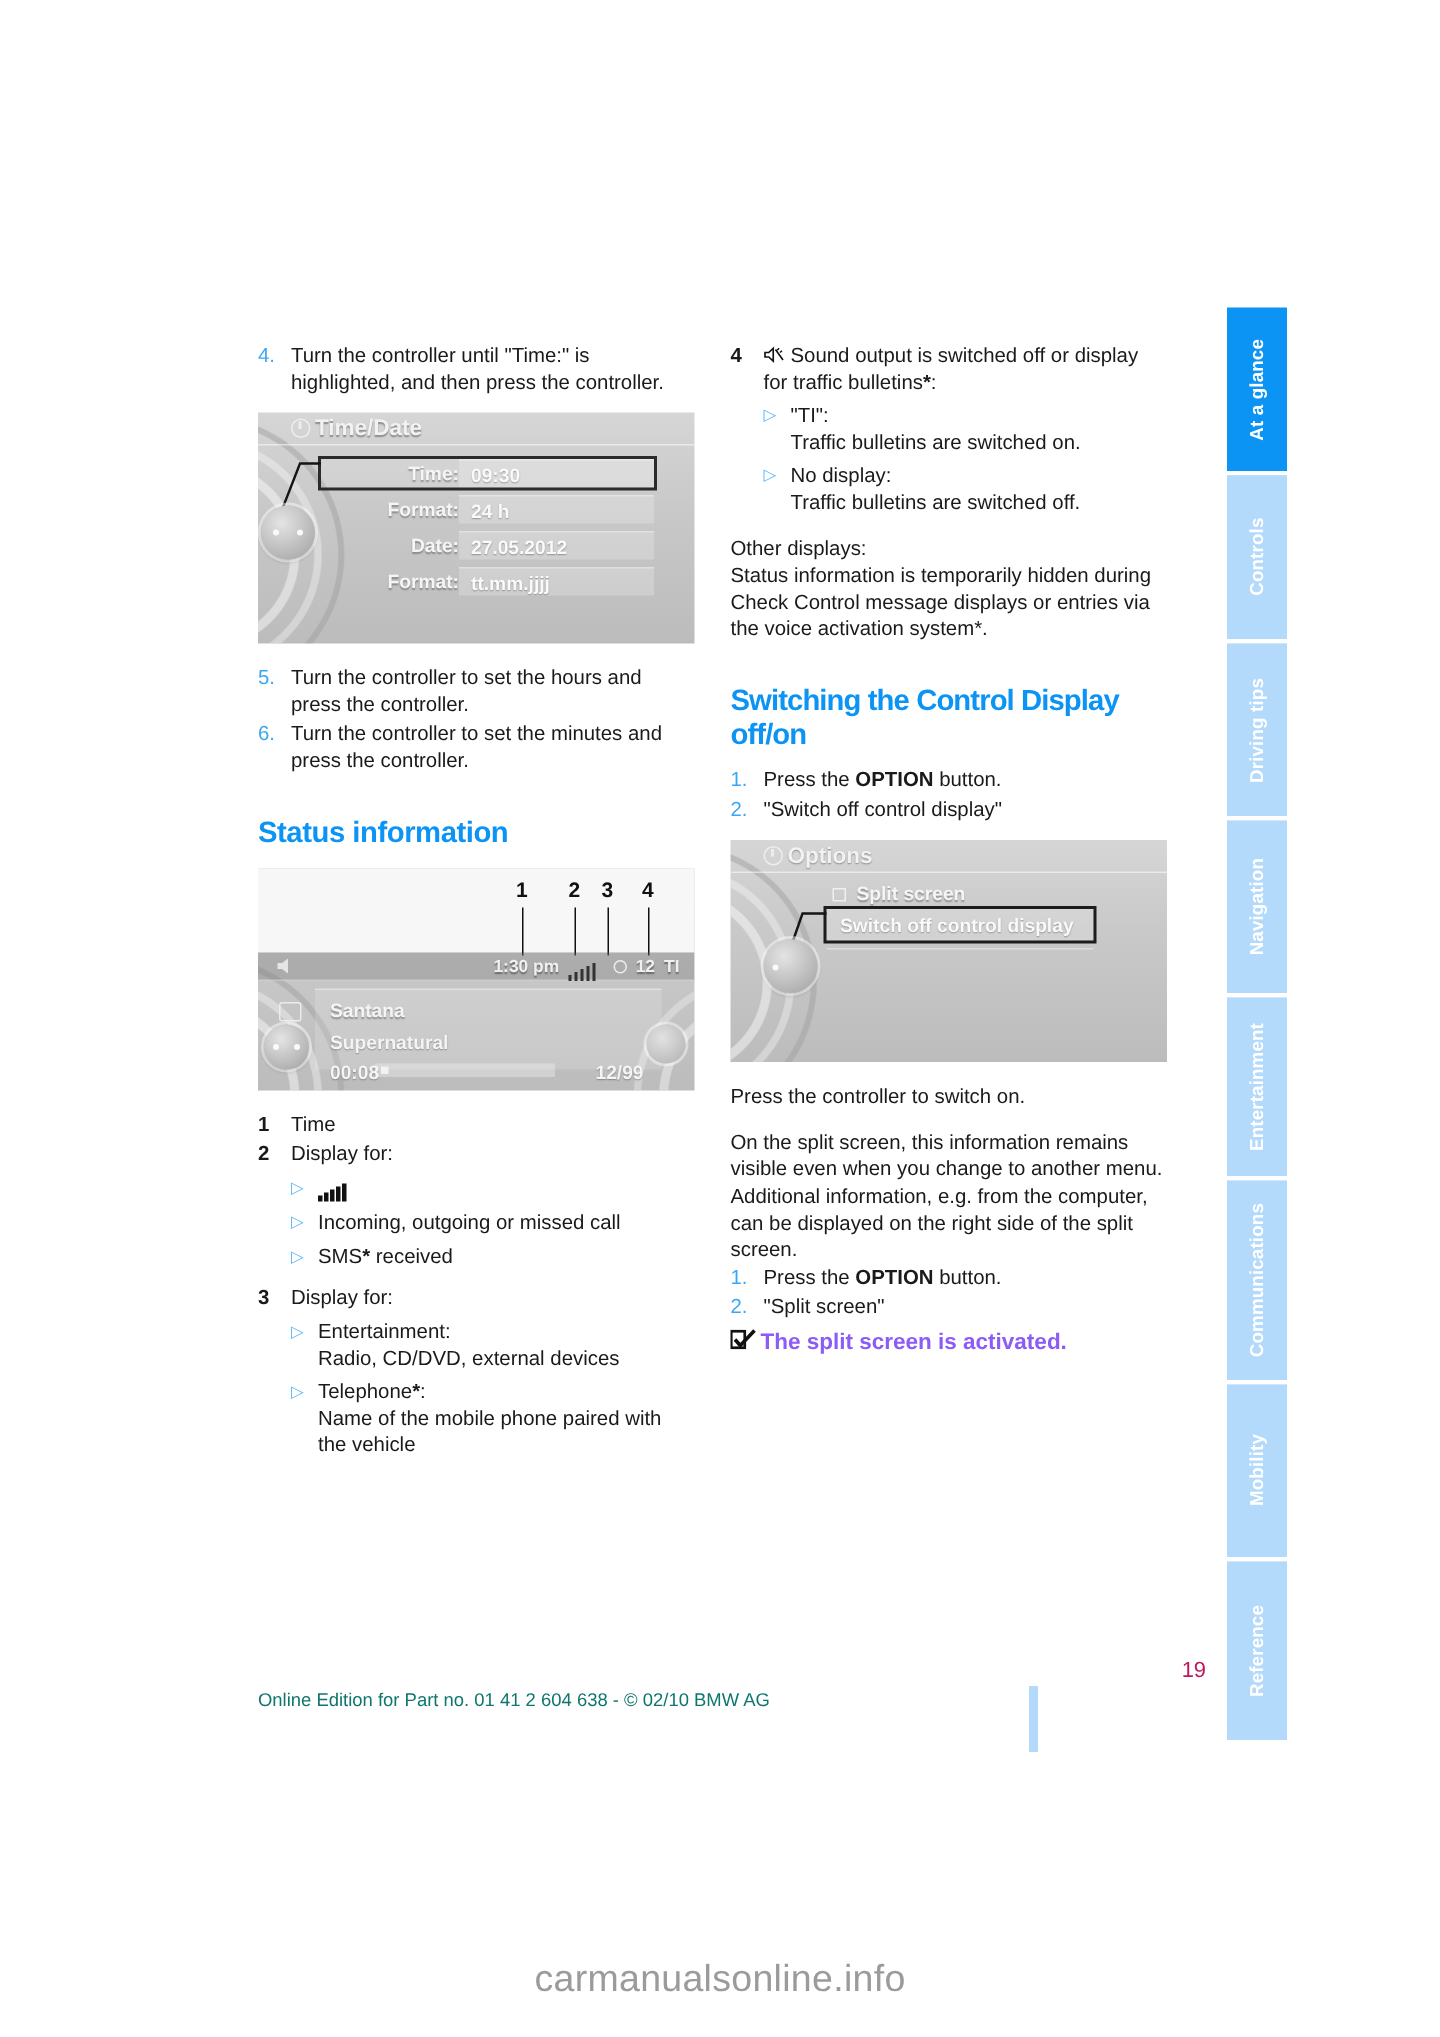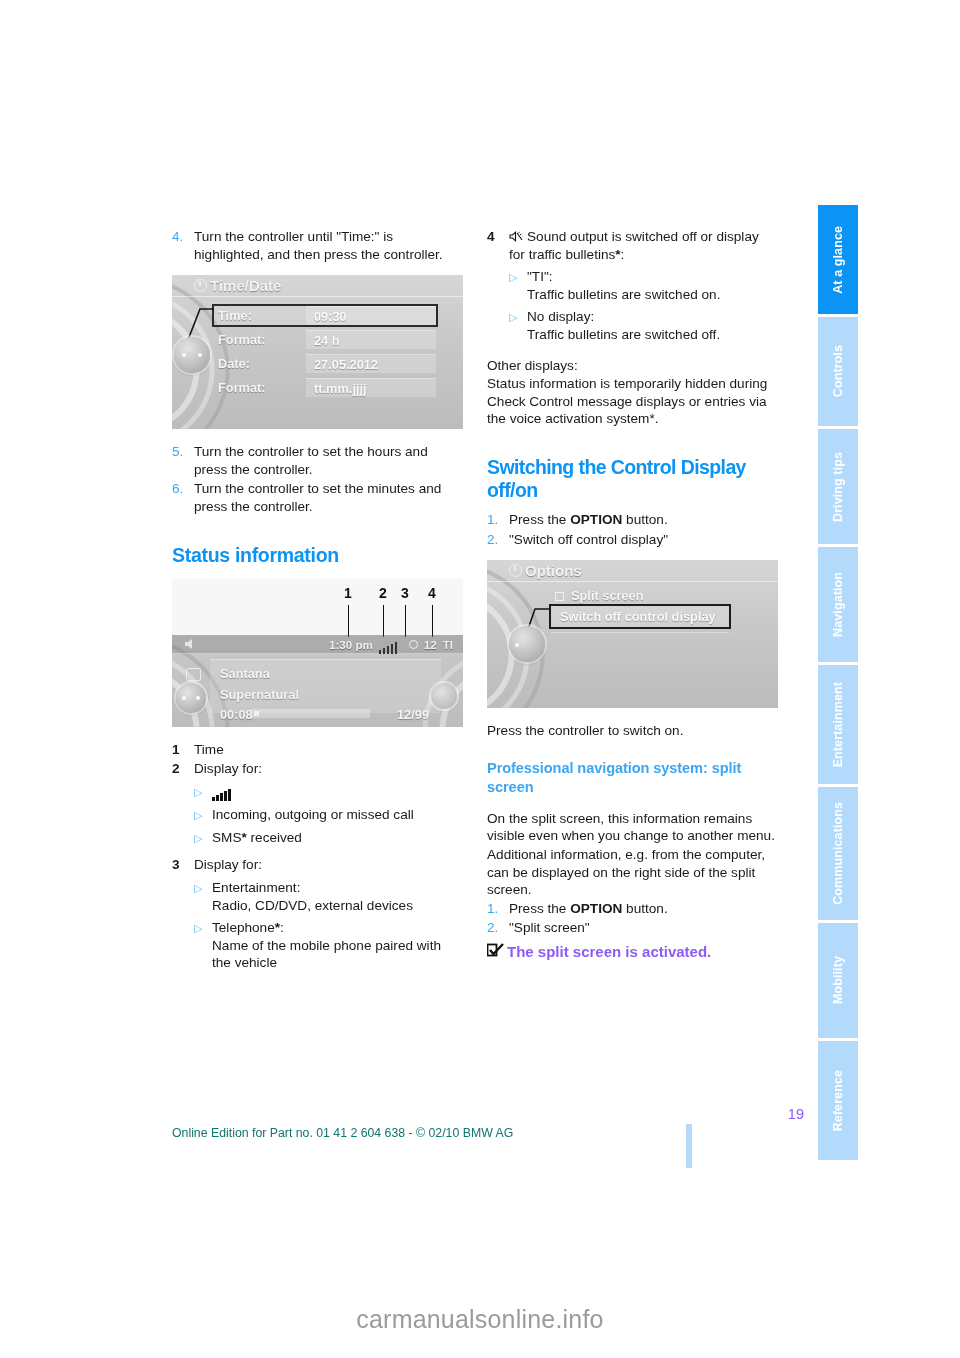--- a/index.html
+++ b/index.html
@@ -218,21 +218,21 @@
   .menu-row {
     position: absolute;
     display: flex;
     align-items: center;
     height: 19px;
     color: #f5f5f5;
     font-size: 12.8px;
     font-weight: bold;
     text-shadow: 0 1px 1px rgba(0,0,0,.3);
   }
-  .menu-label { width: 92px; padding-left: 4px; }
+  .menu-label { width: 92px; padding-left: 20px; text-align: right; }
   .menu-value {
     background: rgba(255,255,255,.22);
     border-top: 1px solid rgba(255,255,255,.35);
     height: 19px; line-height: 19px;
     padding-left: 8px;
     width: 130px;
     color: #fafafa;
   }
   .menu-row.sel {
     outline: 2px solid #2b2b2b;
@@ -331,21 +331,21 @@
     background: rgba(255,255,255,.4);
   }
 
   
   .footer {
     position: absolute;
     left: 172px; top: 1106px; width: 646px;
     text-align: right;
   }
   .pg-no {
-    font-size: 14.6px; color: #8b5cf6; font-weight: normal;
+    font-size: 14.6px; color: #be185d; font-weight: normal;
     padding-right: 14px;
   }
   .footline {
     font-size: 12.3px; color: #0f766e;
     text-align: left;
     margin-top: 4px;
     padding-right: 8px;
   }
   .foot-tab {
     position: absolute;
@@ -552,21 +552,20 @@
       <svg style="position:absolute;left:0;top:0;width:291px;height:148px">
         <path d="M64 49 L48 49 L40 72" stroke="#151515" stroke-width="1.6" fill="none"></path>
       </svg>
       <div class="ctrl-knob" style="left:22px; top:66px;">
         <span class="knob-dot" style="left:6px; top:17px;"></span>
       </div>
     </div>
 
     <p class="body">Press the controller to switch on.</p>
 
-    <h3 class="sub">Professional navigation system: split screen</h3>
     <p class="body gap">On the split screen, this information remains visible even when you change to another menu.</p>
     <p class="body">Additional information, e.g. from the computer, can be displayed on the right side of the split screen.</p>
 
 
     <div class="step">
       <span class="num">1.</span>
       <span class="txt"><span>Press the </span><b>OPTION</b><span> button.</span></span>
     </div>
     <div class="step">
       <span class="num">2.</span>

